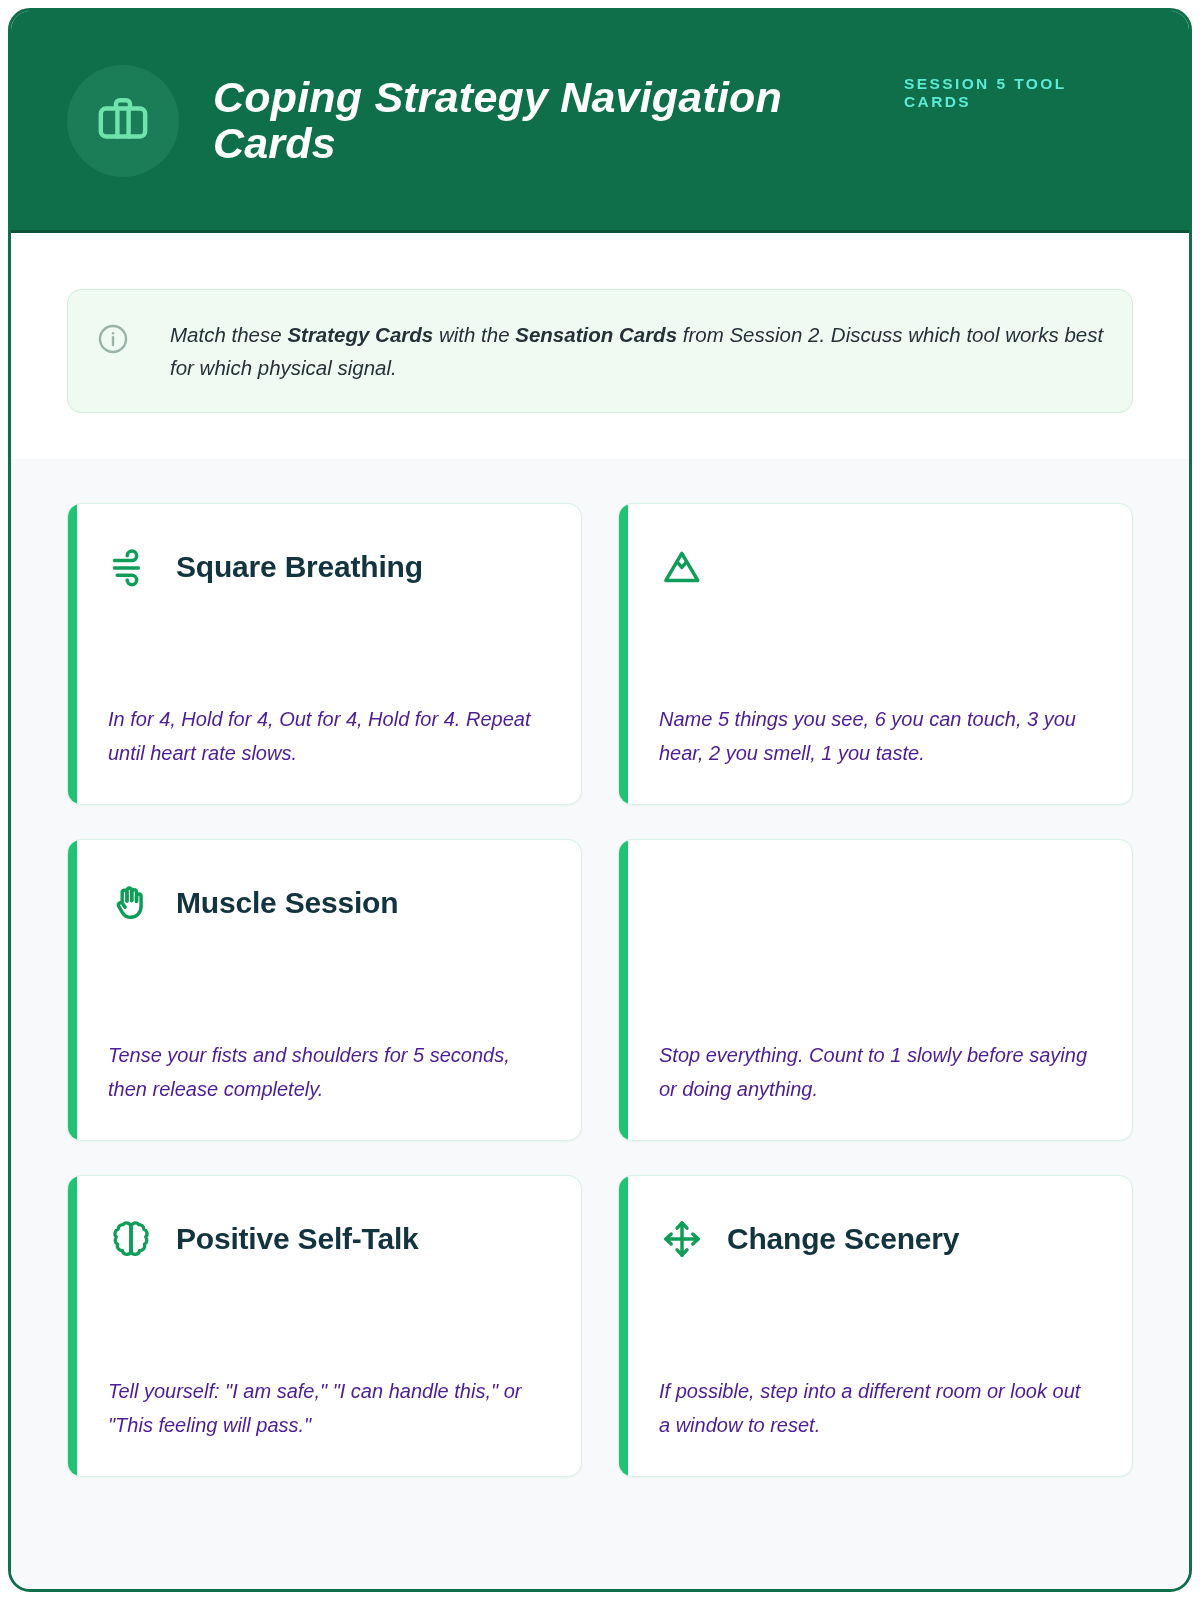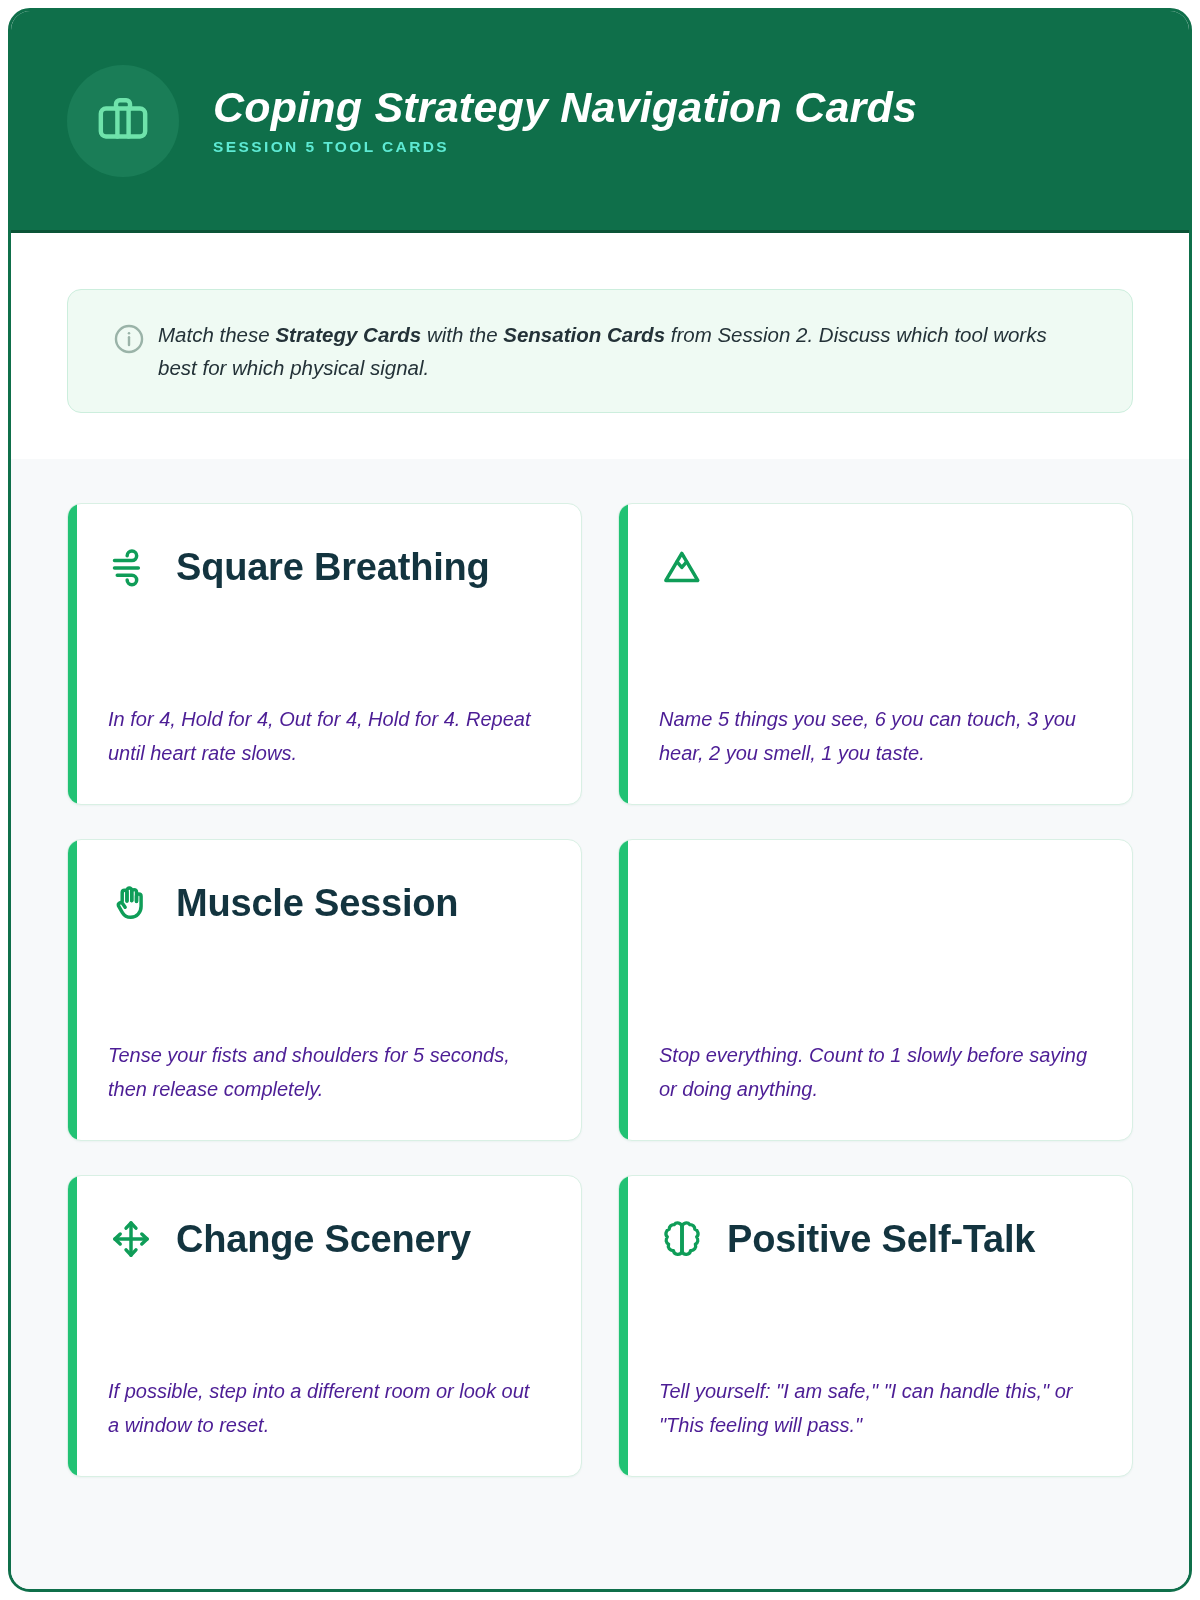--- a/index.html
+++ b/index.html
@@ -47,21 +47,21 @@
     width: 112px;
     height: 112px;
     border-radius: 50%;
     background: #1a7d57;
     display: flex;
     align-items: center;
     justify-content: center;
     flex: none;
   }
 
-  .header-text { display: flex; flex-direction: column; gap: 8px; }
+  .header-text { display: flex; gap: 8px; }
 
   .header-title {
     color: #ffffff;
     font-size: 43px;
     font-style: italic;
     font-weight: bold;
     letter-spacing: 0.2px;
     line-height: 1.05;
   }
 
@@ -76,23 +76,23 @@
   .note-band {
     background: #ffffff;
     padding: 56px 56px 46px 56px;
     flex: none;
   }
 
   .note {
     background: #effaf3;
     border: 1px solid #cceedd;
     border-radius: 14px;
-    padding: 28px 44px;
-    display: flex;
-    gap: 12px;
+    padding: 28px 28px;
+    display: flex;
+    gap: 40px;
     align-items: flex-start;
   }
 
   .note-icon { flex: none; margin-top: 4px; }
 
   .note-text {
     font-size: 20.5px;
     font-style: italic;
     color: #243238;
     line-height: 1.62;
@@ -136,21 +136,21 @@
 
   .card-head {
     display: flex;
     align-items: center;
     gap: 22px;
   }
 
   .card-icon { flex: none; width: 46px; height: 46px; display: flex; align-items: center; justify-content: center; }
 
   .card-title {
-    font-size: 38px;
+    font-size: 30px;
     font-weight: bold;
     color: #13343f;
     letter-spacing: -0.2px;
   }
 
   .card-desc {
     margin-top: auto;
     font-size: 20px;
     font-style: italic;
     color: #4c1d95;
@@ -236,44 +236,44 @@
           <div class="card-desc">Tense your fists and shoulders for 5 seconds, then release completely.</div>
         </div>
 
         <div class="card">
           <div class="card-desc">Stop everything. Count to 1 slowly before saying or doing anything.</div>
         </div>
 
         <div class="card">
           <div class="card-head">
             <span class="card-icon">
+              <svg width="44" height="44" viewBox="0 0 24 24" fill="none" stroke="#0f9d58" stroke-width="1.8" stroke-linecap="round" stroke-linejoin="round">
+                <path d="M12 5.3a2.4 2.4 0 0 0-4.3-1.1A2.5 2.5 0 0 0 5 6.6a2.6 2.6 0 0 0-1 4.3 2.6 2.6 0 0 0 .7 4 2.5 2.5 0 0 0 2.6 3.4A2.4 2.4 0 0 0 12 18.6z"></path>
+                <path d="M12 5.3a2.4 2.4 0 0 1 4.3-1.1A2.5 2.5 0 0 1 19 6.6a2.6 2.6 0 0 1 1 4.3 2.6 2.6 0 0 1-.7 4 2.5 2.5 0 0 1-2.6 3.4A2.4 2.4 0 0 1 12 18.6z"></path>
+                <path d="M12 5.3v13.3"></path>
+              </svg>
+            </span>
+            <div class="card-title">Positive Self-Talk</div>
+          </div>
+          <div class="card-desc">Tell yourself: "I am safe," "I can handle this," or "This feeling will pass."</div>
+        </div>
+
+        <div class="card">
+          <div class="card-head">
+            <span class="card-icon">
               <svg width="44" height="44" viewBox="0 0 24 24" fill="none" stroke="#0f9d58" stroke-width="1.9" stroke-linecap="round" stroke-linejoin="round">
                 <path d="M12 3.2v17.6M3.2 12h17.6"></path>
                 <path d="M9.3 6.1 12 3.2l2.7 2.9"></path>
                 <path d="M9.3 17.9 12 20.8l2.7-2.9"></path>
                 <path d="M6.1 9.3 3.2 12l2.9 2.7"></path>
                 <path d="M17.9 9.3 20.8 12l-2.9 2.7"></path>
               </svg>
             </span>
             <div class="card-title">Change Scenery</div>
           </div>
           <div class="card-desc">If possible, step into a different room or look out a window to reset.</div>
         </div>
 
-        <div class="card">
-          <div class="card-head">
-            <span class="card-icon">
-              <svg width="44" height="44" viewBox="0 0 24 24" fill="none" stroke="#0f9d58" stroke-width="1.8" stroke-linecap="round" stroke-linejoin="round">
-                <path d="M12 5.3a2.4 2.4 0 0 0-4.3-1.1A2.5 2.5 0 0 0 5 6.6a2.6 2.6 0 0 0-1 4.3 2.6 2.6 0 0 0 .7 4 2.5 2.5 0 0 0 2.6 3.4A2.4 2.4 0 0 0 12 18.6z"></path>
-                <path d="M12 5.3a2.4 2.4 0 0 1 4.3-1.1A2.5 2.5 0 0 1 19 6.6a2.6 2.6 0 0 1 1 4.3 2.6 2.6 0 0 1-.7 4 2.5 2.5 0 0 1-2.6 3.4A2.4 2.4 0 0 1 12 18.6z"></path>
-                <path d="M12 5.3v13.3"></path>
-              </svg>
-            </span>
-            <div class="card-title">Positive Self-Talk</div>
-          </div>
-          <div class="card-desc">Tell yourself: "I am safe," "I can handle this," or "This feeling will pass."</div>
-        </div>
-
       </div>
     </div>
 
   </div>
 </div>
 
 </body></html>

